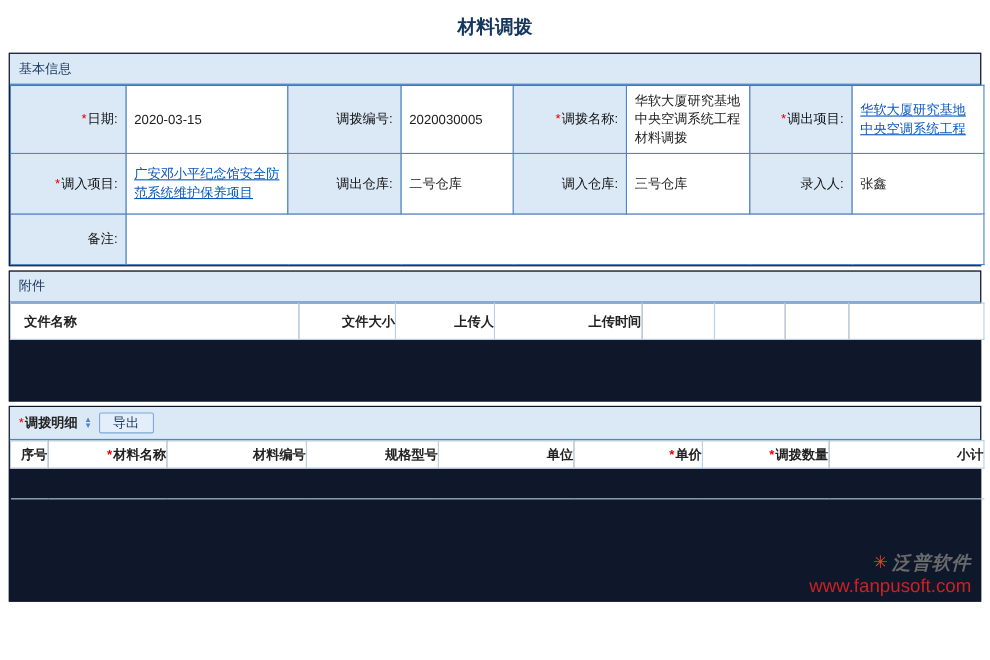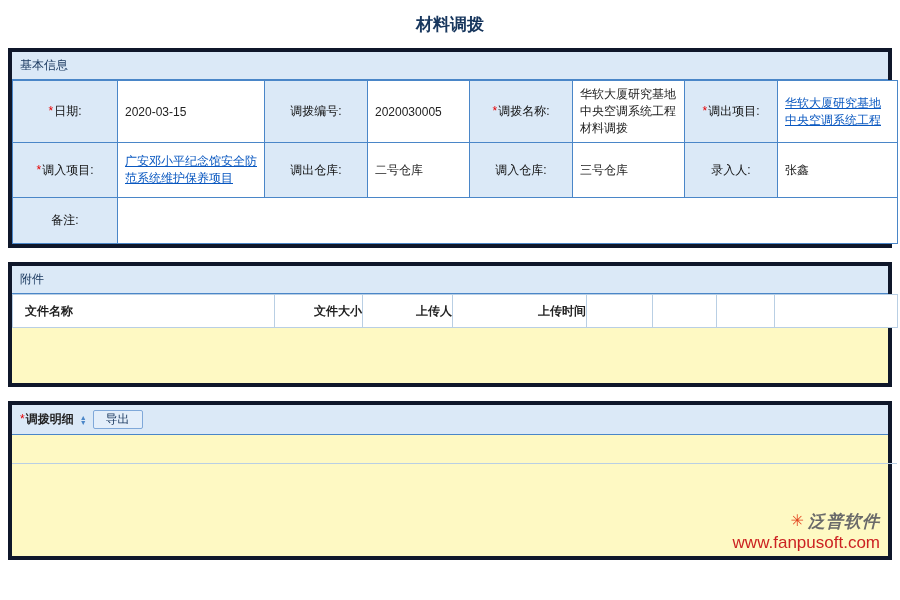--- a/index.html
+++ b/index.html
@@ -4,31 +4,31 @@
 <style>
   * { margin: 0; padding: 0; box-sizing: border-box; }
   html, body { width: 900px; height: 600px; background: #fff; overflow: hidden; }
   body { font-family: "Liberation Sans", "DejaVu Sans", sans-serif; font-size: 12px; color: #222; }
 
   .page-title {
     text-align: center; font-size: 17px; font-weight: bold; color: #17365d;
     padding: 13px 0 12px 0;
   }
 
-  .panel { margin: 0 8px 14px 8px; border: 4px solid #0f172a; background: #fef9c3; }
+  .panel { margin: 0 8px 4px 8px; border: 1px solid #0f172a; background: #0f172a; }
   .panel-header {
     background: #dbe9f7; border-bottom: 1px solid #4a86c8;
     padding: 5px 8px; color: #17365d; font-size: 12px;
   }
 
   table { border-collapse: collapse; width: 100%; table-layout: fixed; }
 
   
   .info-table td { border: 1px solid #4a86c8; padding: 4px 7px; vertical-align: middle; }
-  .info-table .label-cell { background: #dbe9f7; text-align: center; white-space: nowrap; color: #111; }
+  .info-table .label-cell { background: #dbe9f7; text-align: right; white-space: nowrap; color: #111; }
   .info-table .value-cell { background: #fff; text-align: left; word-break: break-all; }
   .row1 td { height: 62px; }
   .row2 td { height: 55px; }
   .row3 td { height: 46px; }
   .req { color: #e60000; margin-right: 1px; }
   a.link { color: #0a58c0; text-decoration: underline; cursor: pointer; }
 
   
   .grid-table th {
     border: 1px solid #b9cfe4; font-weight: bold; color: #222;
@@ -151,20 +151,30 @@
       <col style="width:34px">
         <col style="width:108px">
         <col style="width:127px">
         <col style="width:120px">
       <col style="width:123px">
         <col style="width:117px">
         <col style="width:115px">
         <col style="width:141px">
     </colgroup>
     <tbody>
+        <tr>
+      <th>序号</th>
+      <th><span class="req">*</span><span>材料名称</span></th>
+      <th>材料编号</th>
+      <th>规格型号</th>
+      <th>单位</th>
+      <th><span class="req">*</span><span>单价</span></th>
+      <th><span class="req">*</span><span>调拨数量</span></th>
+      <th>小计</th>
+    </tr>
     <tr class="details-empty-row">
       <td colspan="8"></td>
     </tr>
   </tbody>
     </table>
   <div class="details-blank"></div>
 
   <div class="brand-box">
     <div class="brand-line">
       <span class="brand-icon">✳</span>

